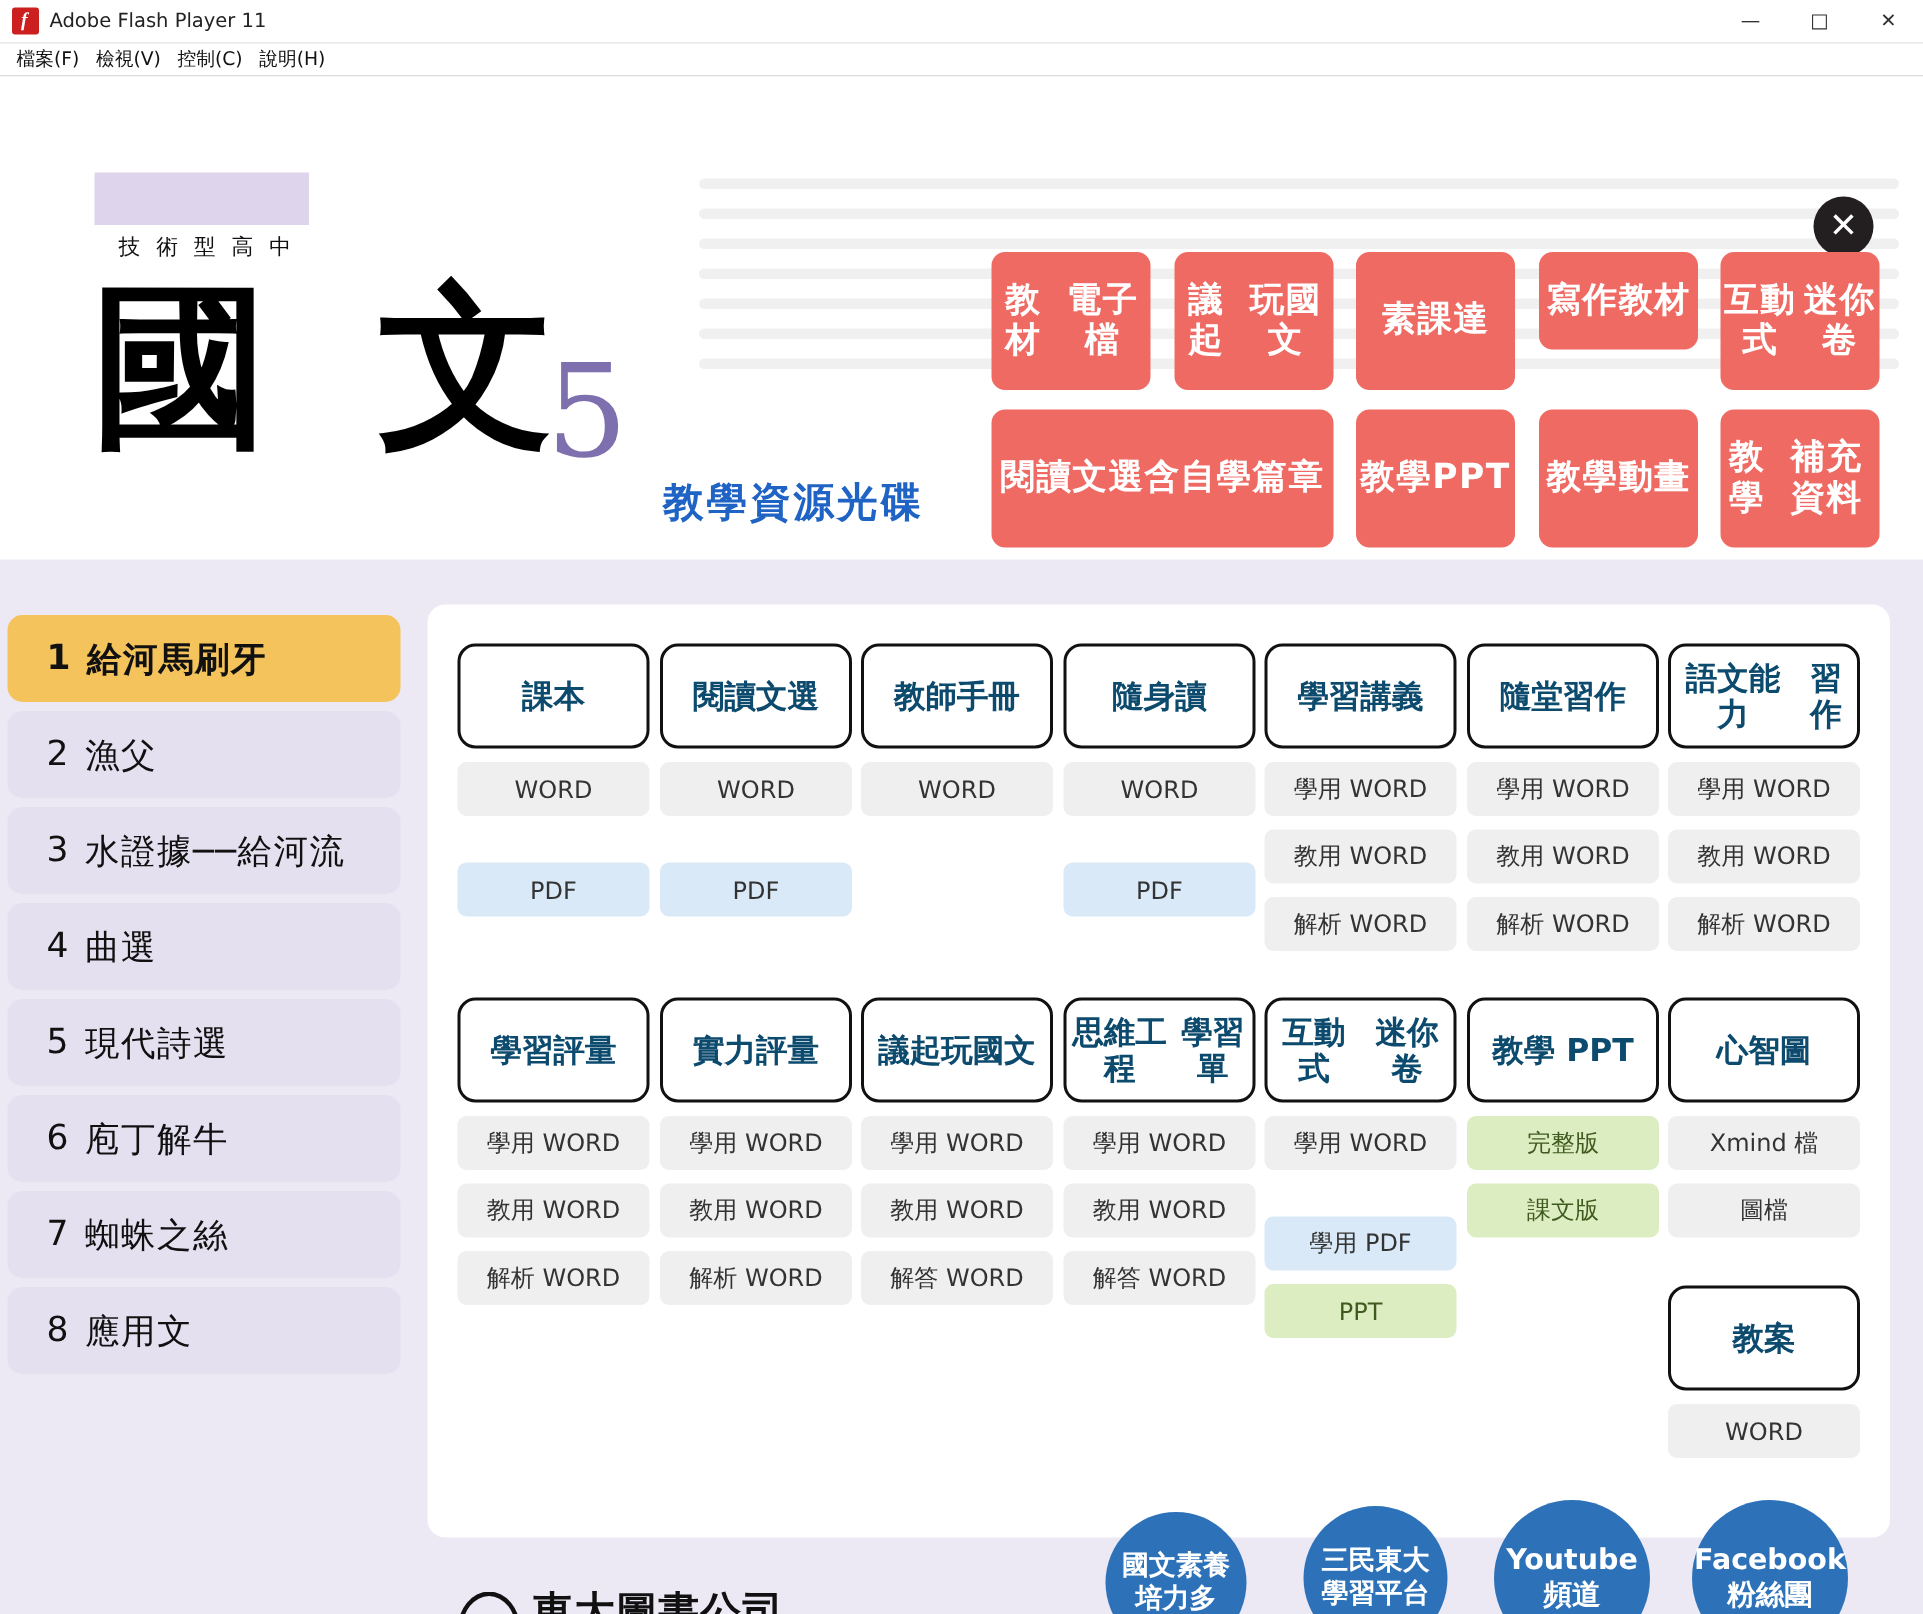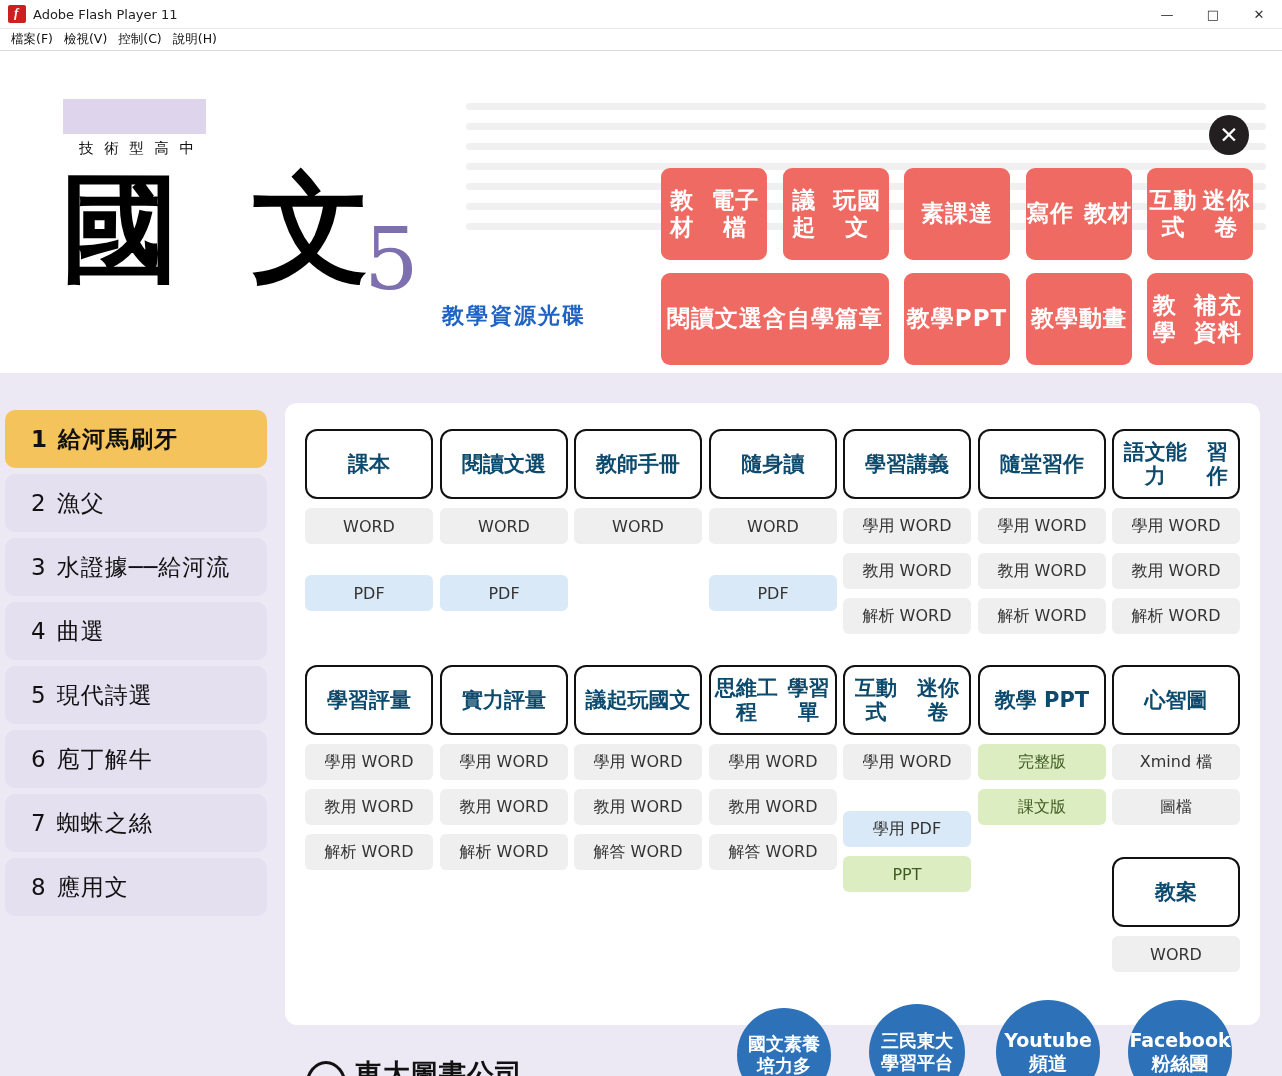--- a/index.html
+++ b/index.html
@@ -74,21 +74,21 @@
     position: relative;
     width: 1282px;
     height: 1025px;
     background: #ffffff;
     overflow: hidden;
   }
 
   
   .header {
     position: absolute;
-    left: 0; top: 0;
+    left: 0; top: 16px;
     width: 1282px; height: 272px;
     background: #ffffff;
   }
   .deco-lines {
     position: absolute;
     left: 466px; top: 52px;
     width: 800px; height: 120px;
   }
   .deco-lines span {
     display: block;
@@ -129,21 +129,21 @@
   .big-num {
     position: absolute;
     left: 364px; top: 158px;
     font-size: 86px;
     color: #7e6fae;
     font-family: "DejaVu Serif", serif;
   }
   .subtitle {
     position: absolute;
     left: 442px; top: 250px;
-    font-size: 22px;
+    font-size: 27px;
     color: #1f63c4;
     font-weight: bold;
     letter-spacing: 2px;
   }
 
   .close-circle {
     position: absolute;
     right: 33px; top: 64px;
     width: 40px; height: 40px;
     border-radius: 50%;
@@ -342,21 +342,21 @@
         <div>教材</div>
         <div>電子檔</div>
       </div>
       <div class="topbtn" style="left: 783px; top: 117px; width: 106px; height: 92px;">
         <div>議起</div>
         <div>玩國文</div>
       </div>
       <div class="topbtn" style="left: 904px; top: 117px; width: 106px; height: 92px;">
         <div>素課達</div>
       </div>
-      <div class="topbtn" style="left: 1026px; top: 117px; width: 106px; height: 92px; justify-content: space-between;">
+      <div class="topbtn" style="left: 1026px; top: 117px; width: 106px; height: 65px;">
         <div>寫作</div>
         <div>教材</div>
       </div>
       <div class="topbtn" style="left: 1147px; top: 117px; width: 106px; height: 92px;">
         <div>互動式</div>
         <div>迷你卷</div>
       </div>
       <div class="topbtn" style="left: 661px; top: 222px; width: 228px; height: 92px;">
         <div>閱讀文選</div>
         <div>含自學篇章</div>

